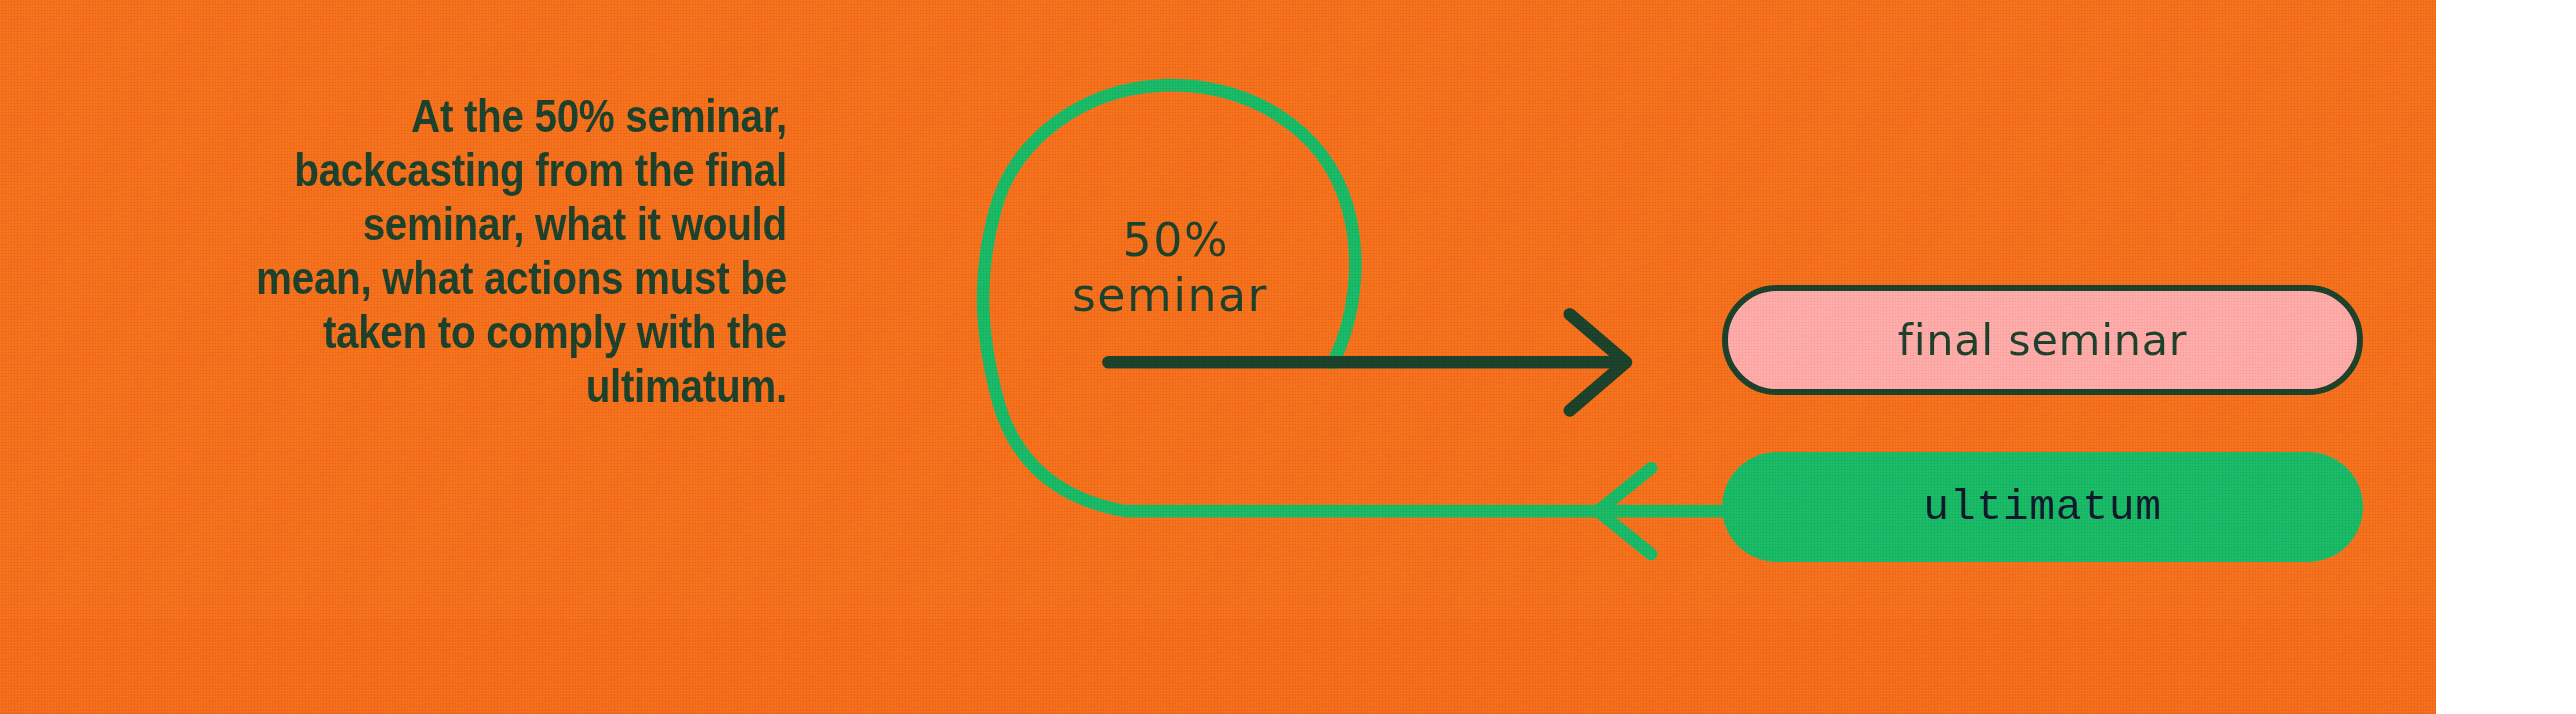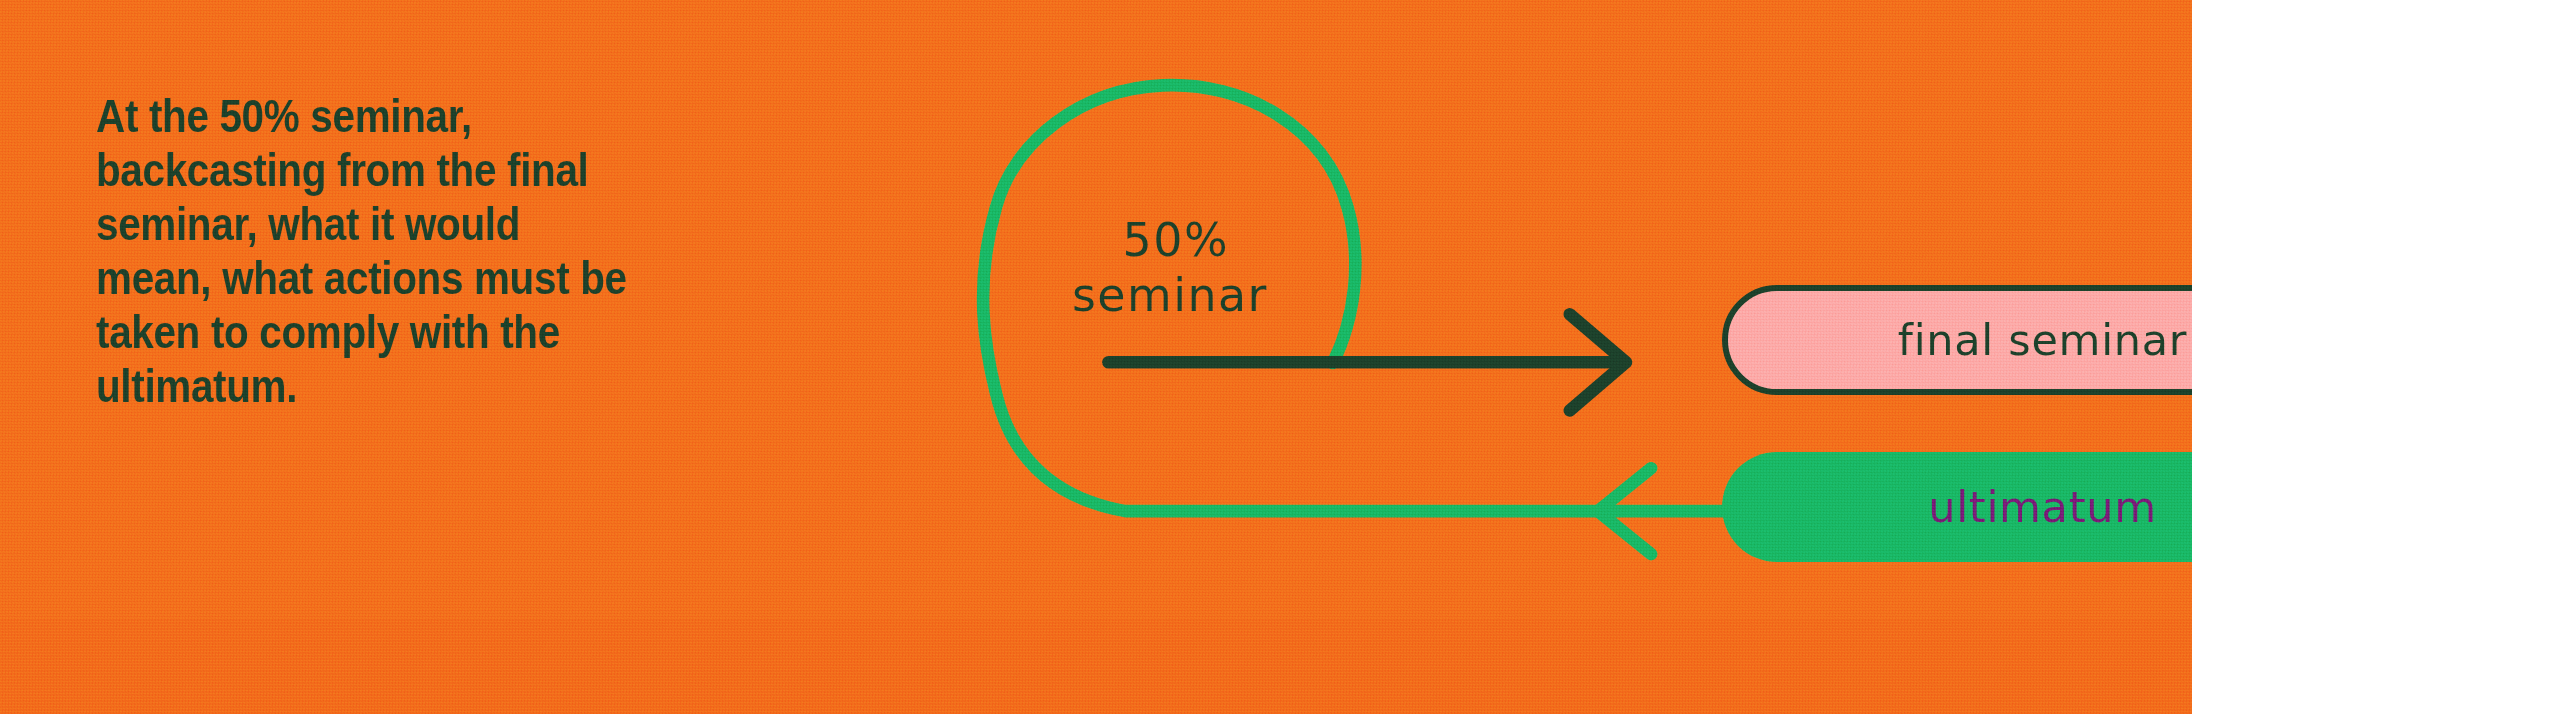--- a/index.html
+++ b/index.html
@@ -3,25 +3,26 @@
 <meta charset="utf-8">
 <title>Backcasting diagram</title>
 <style>
   html, body {
     margin: 0;
     padding: 0;
     background: #ffffff;
   }
   #stage {
     position: relative;
-    width: 2192px;
+    width: 2436px;
     height: 715px;
     overflow: hidden;
     background-color: #F26A1B;
     font-family: "Liberation Sans", sans-serif;
+    text-align: right;
   }
   
   #grain {
     position: absolute;
     inset: 0;
     pointer-events: none;
     opacity: .55;
     mix-blend-mode: overlay;
     background-image:
       repeating-linear-gradient(0deg,   rgba(255,255,255,.10) 0 0.7px, rgba(0,0,0,.08) 0.7px 1.5px),
@@ -77,22 +78,23 @@
     color: #1A3E2A;
     font-size: 43px;
   }
   #pill-ultimatum {
     left: 1722px;
     top: 452px;
     width: 641px;
     height: 110px;
     background: #17B463;
     border: none;
-    color: #701a75;
+    color: #0f172a;
     font-size: 43px;
+    font-family: Liberation Mono, monospace;
   }
   .pill-label { display: block; }
 </style>
 </head>
 <body>
 
 <div id="stage">
 
   <div id="headline">At the 50% seminar,
 backcasting from the final

